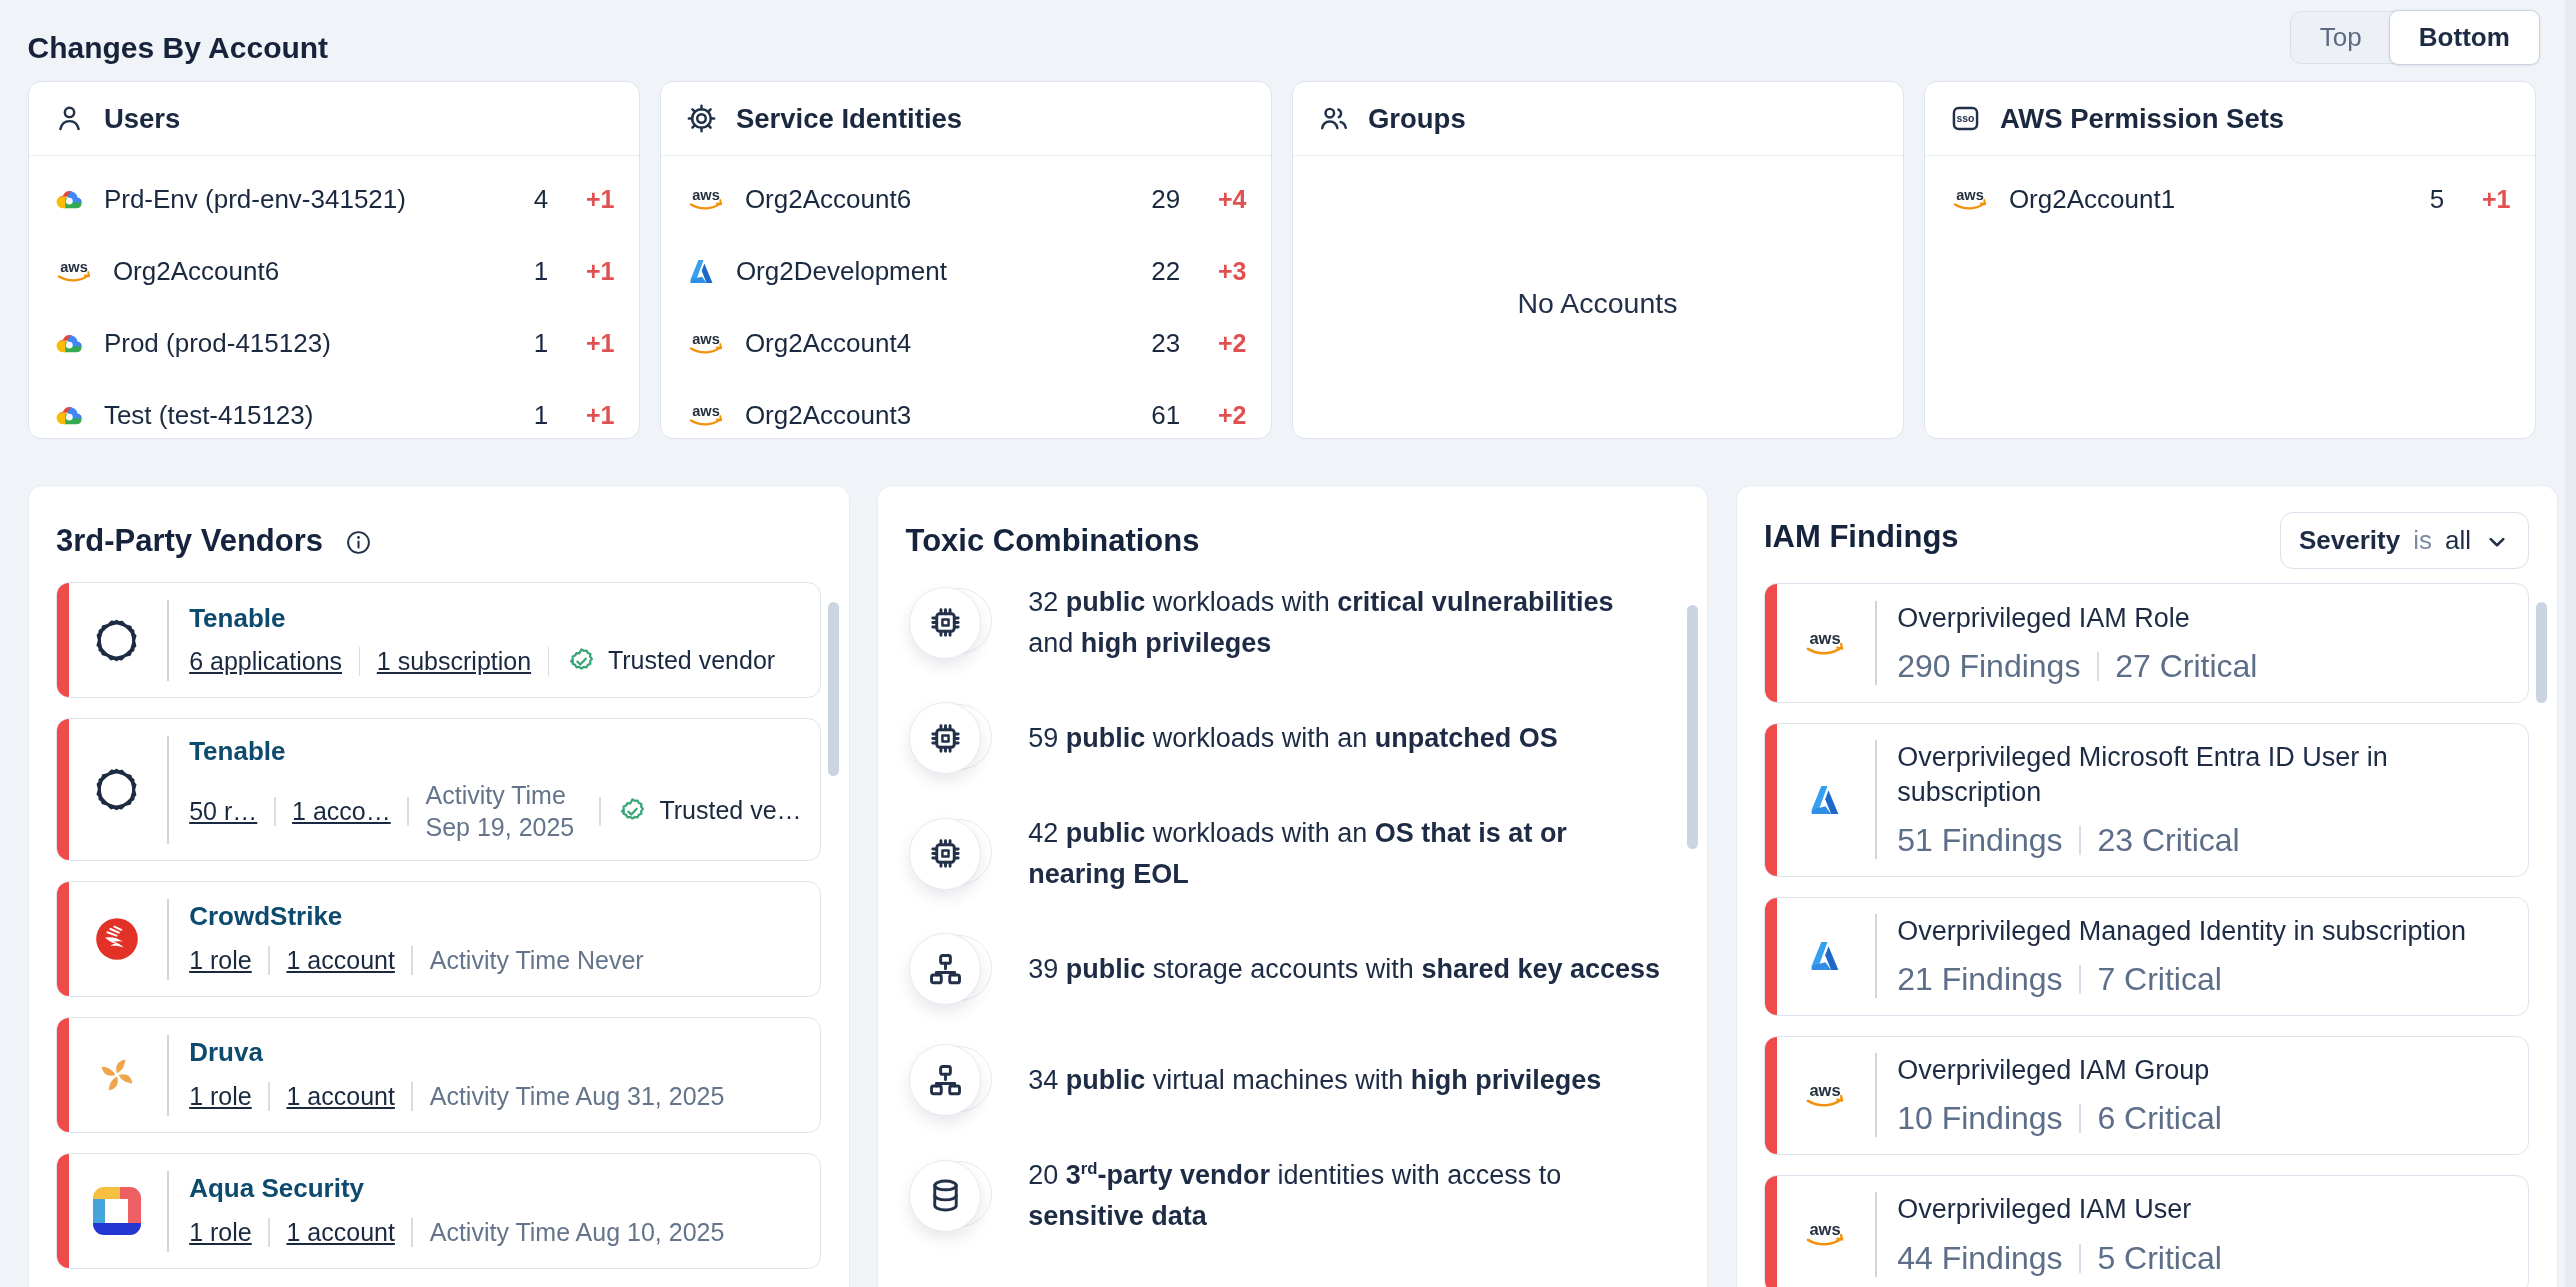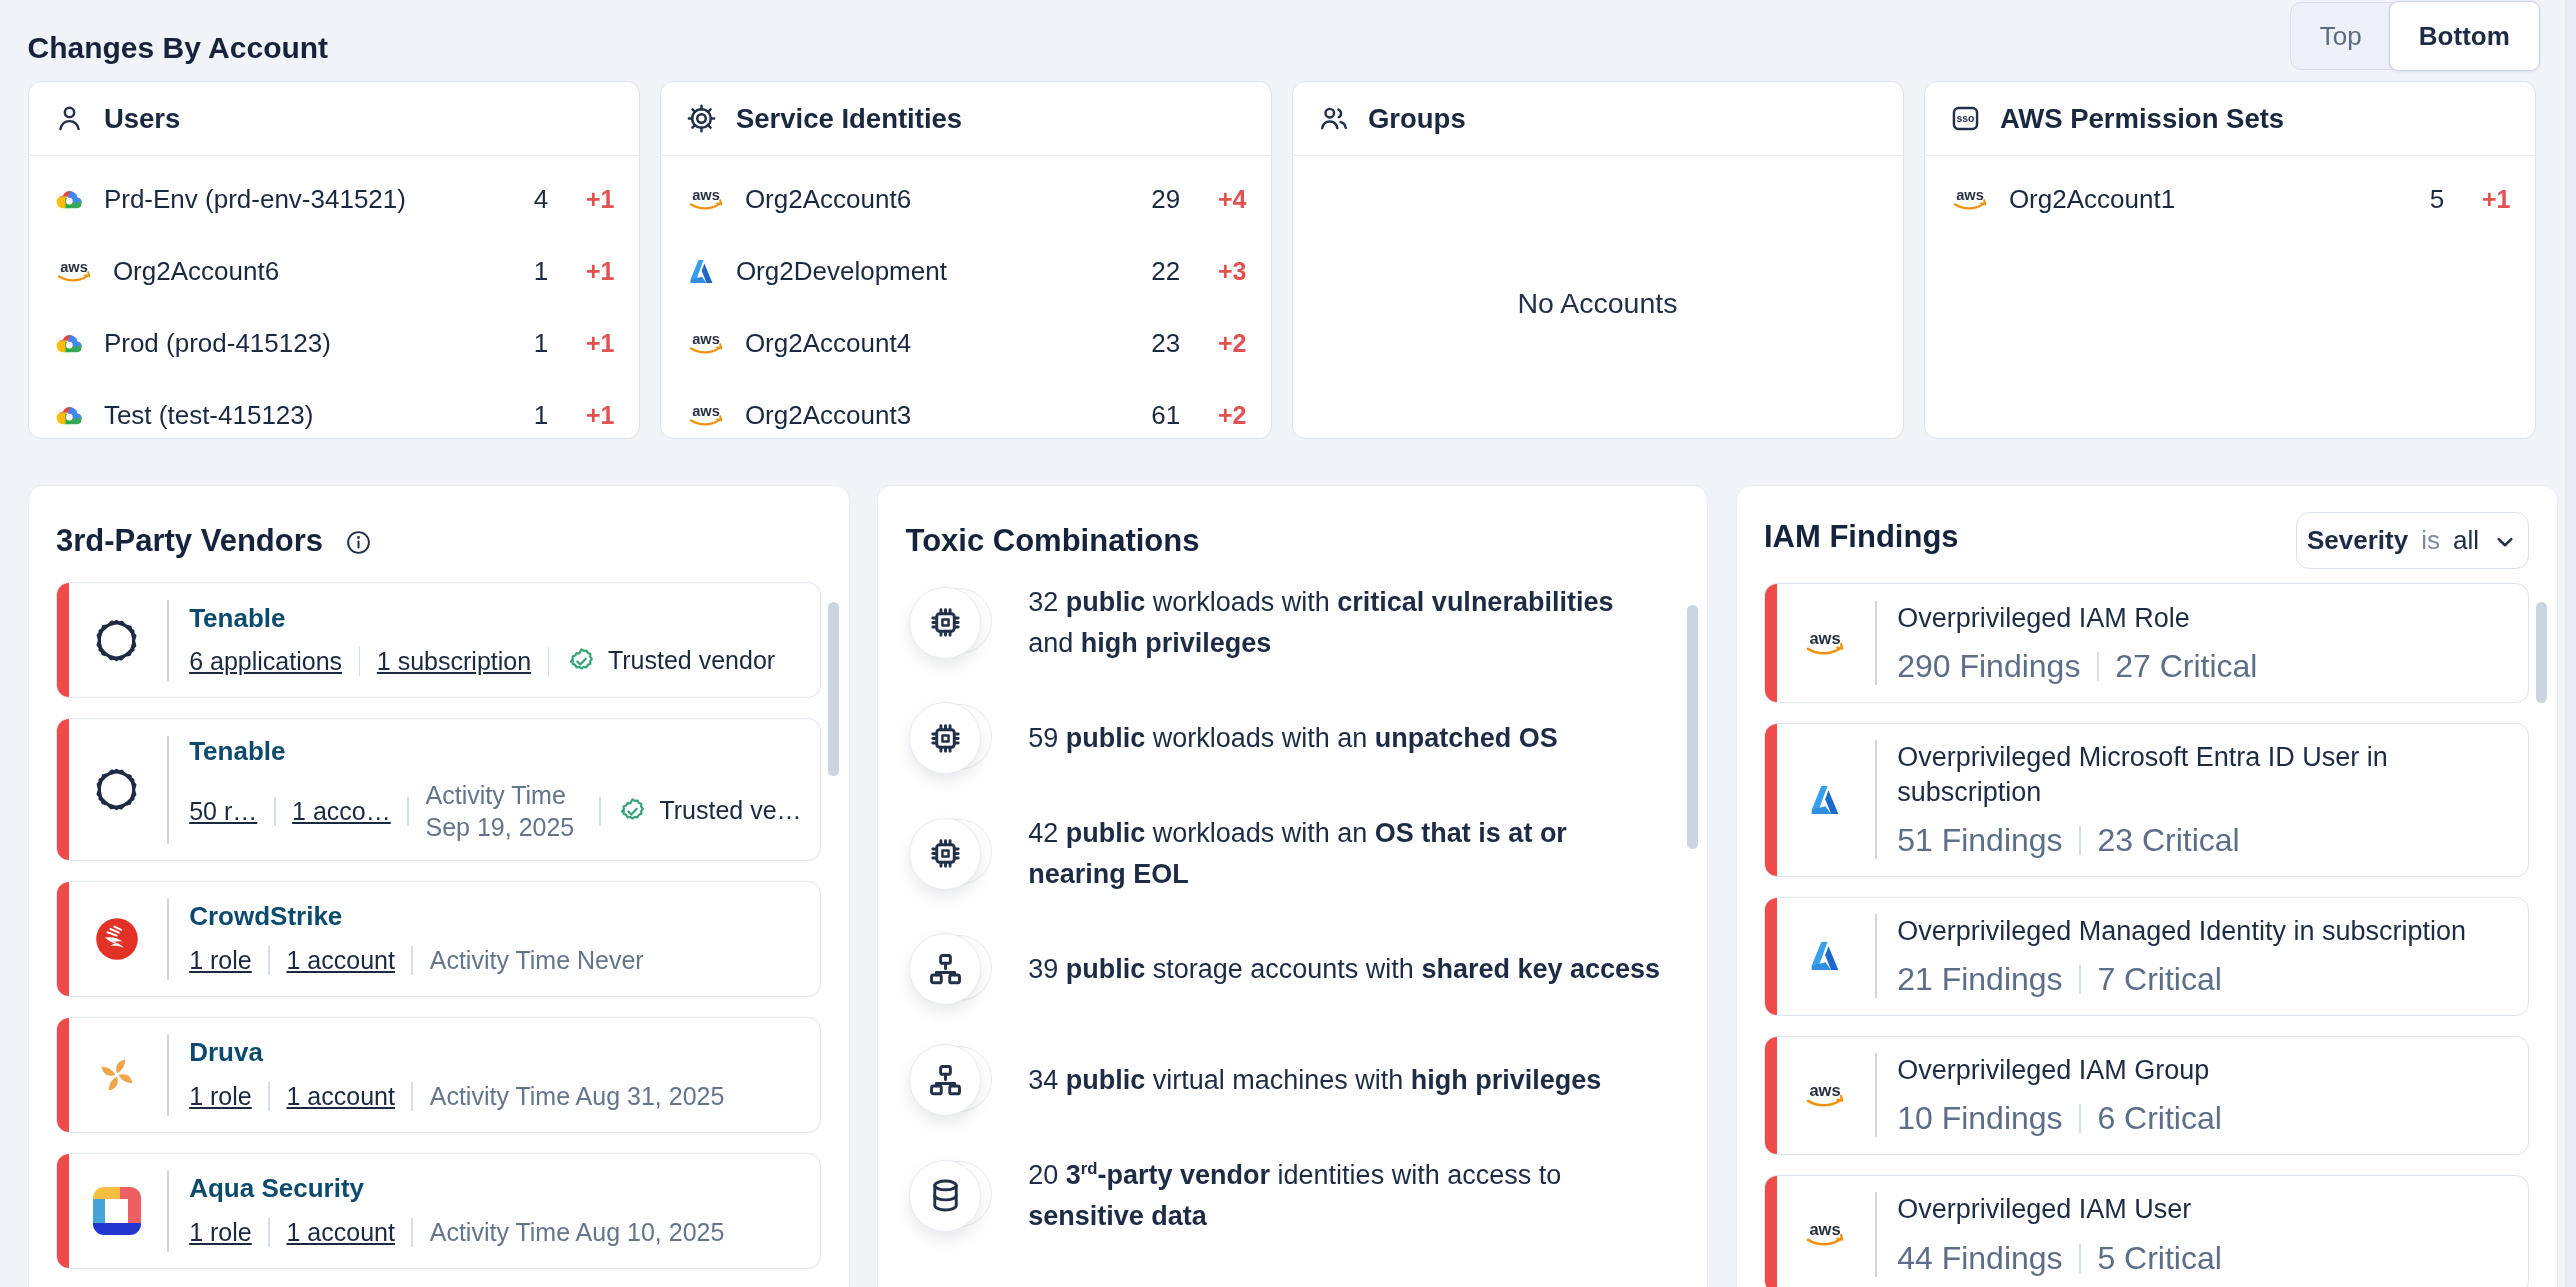--- a/index.html
+++ b/index.html
@@ -6,22 +6,22 @@
   body{
     width:2576px;height:1287px;overflow:hidden;position:relative;
     background:#f0f3f8;color:#1c2b42;
     font-family:"Liberation Sans",sans-serif;
     -webkit-font-smoothing:antialiased;
   }
   .icon svg{display:block}
   
   .page-title{position:absolute;left:27.5px;top:11px;font-size:30px;font-weight:700;color:#16233a}
   .view-toggle{
-    position:absolute;top:2px;right:37px;display:flex;align-items:stretch;
-    background:#edf1f7;border:1.8px solid #d8e0ea;border-radius:11px;height:68px;box-sizing:border-box;
+    position:absolute;top:11px;right:37px;display:flex;align-items:stretch;
+    background:#edf1f7;border:1.8px solid #d8e0ea;border-radius:11px;height:53px;box-sizing:border-box;
   }
   .toggle-btn{display:flex;align-items:center;padding:0 29px;font-size:26px;color:#5c6b82;cursor:pointer;border-radius:9.2px}
   .toggle-btn.selected{
     background:#fff;border:1.8px solid #c7d2e0;color:#1d2c44;font-weight:600;
     margin:-1.8px;box-shadow:0 0.9px 2.8px rgba(30,41,59,.08);
   }
   .top-cards{position:absolute;left:27.5px;top:81px;display:grid;grid-template-columns:repeat(4,612px);gap:20px}
   .top-card{height:358px;background:#fff;border:1.8px solid #dde4ee;border-radius:13px;box-sizing:border-box;overflow:hidden}
   .top-card-header{display:flex;align-items:center;gap:18.4px;height:57px;padding:8px 24px;border-bottom:1.8px solid #e8edf4}
   .top-card-header .icon{width:33px;height:33px}
@@ -66,21 +66,21 @@
   .coin .face{position:absolute;left:0;top:0;width:72px;height:72px;border-radius:50%;background:#fff;
               border:1.8px solid #e6ebf2;box-sizing:border-box;display:flex;align-items:center;justify-content:center;
               box-shadow:0 7.3px 14.7px rgba(30,41,59,.10)}
   .coin svg{width:39px;height:39px}
   .toxic-text{font-size:27px;line-height:1.5;color:#1d2b45;max-width:633px}
   .toxic-text b{font-weight:700}
   .toxic-text sup{font-size:.62em}
   
   .iam-title-row{display:flex;align-items:flex-start;justify-content:space-between;margin-bottom:14.7px}
   .filter-btn{display:flex;align-items:center;gap:13px;border:1.8px solid #dbe2ec;border-radius:13px;height:57px;
-              padding:0 10px;font-size:26px;background:#fff;cursor:pointer;box-sizing:border-box;margin-top:1.8px}
+              padding:0 18px;font-size:26px;background:#fff;cursor:pointer;box-sizing:border-box;margin-top:1.8px}
   .filter-field{font-weight:700;color:#1d2c44}
   .filter-op{color:#7b8aa0}
   .filter-value{color:#1d2c44}
   .filter-btn .icon{width:26px;height:26px;margin-top:3.7px}
   .iam-card-title{font-size:27px;color:#1d2b45;margin-bottom:12px;line-height:1.3}
   .iam-counts{display:flex;align-items:center;gap:16.5px;font-size:32px;color:#5c6e88}
   .aqua-logo{display:block;width:48px;height:48px;border-radius:11px;overflow:hidden;position:relative;background:#fff}
   .aqua-logo i{position:absolute;display:block}
   .aq1{left:0;top:0;width:56%;height:26%;background:#f6bf3f}
   .aq2{left:56%;top:0;width:44%;height:26%;background:#ee5f63}

